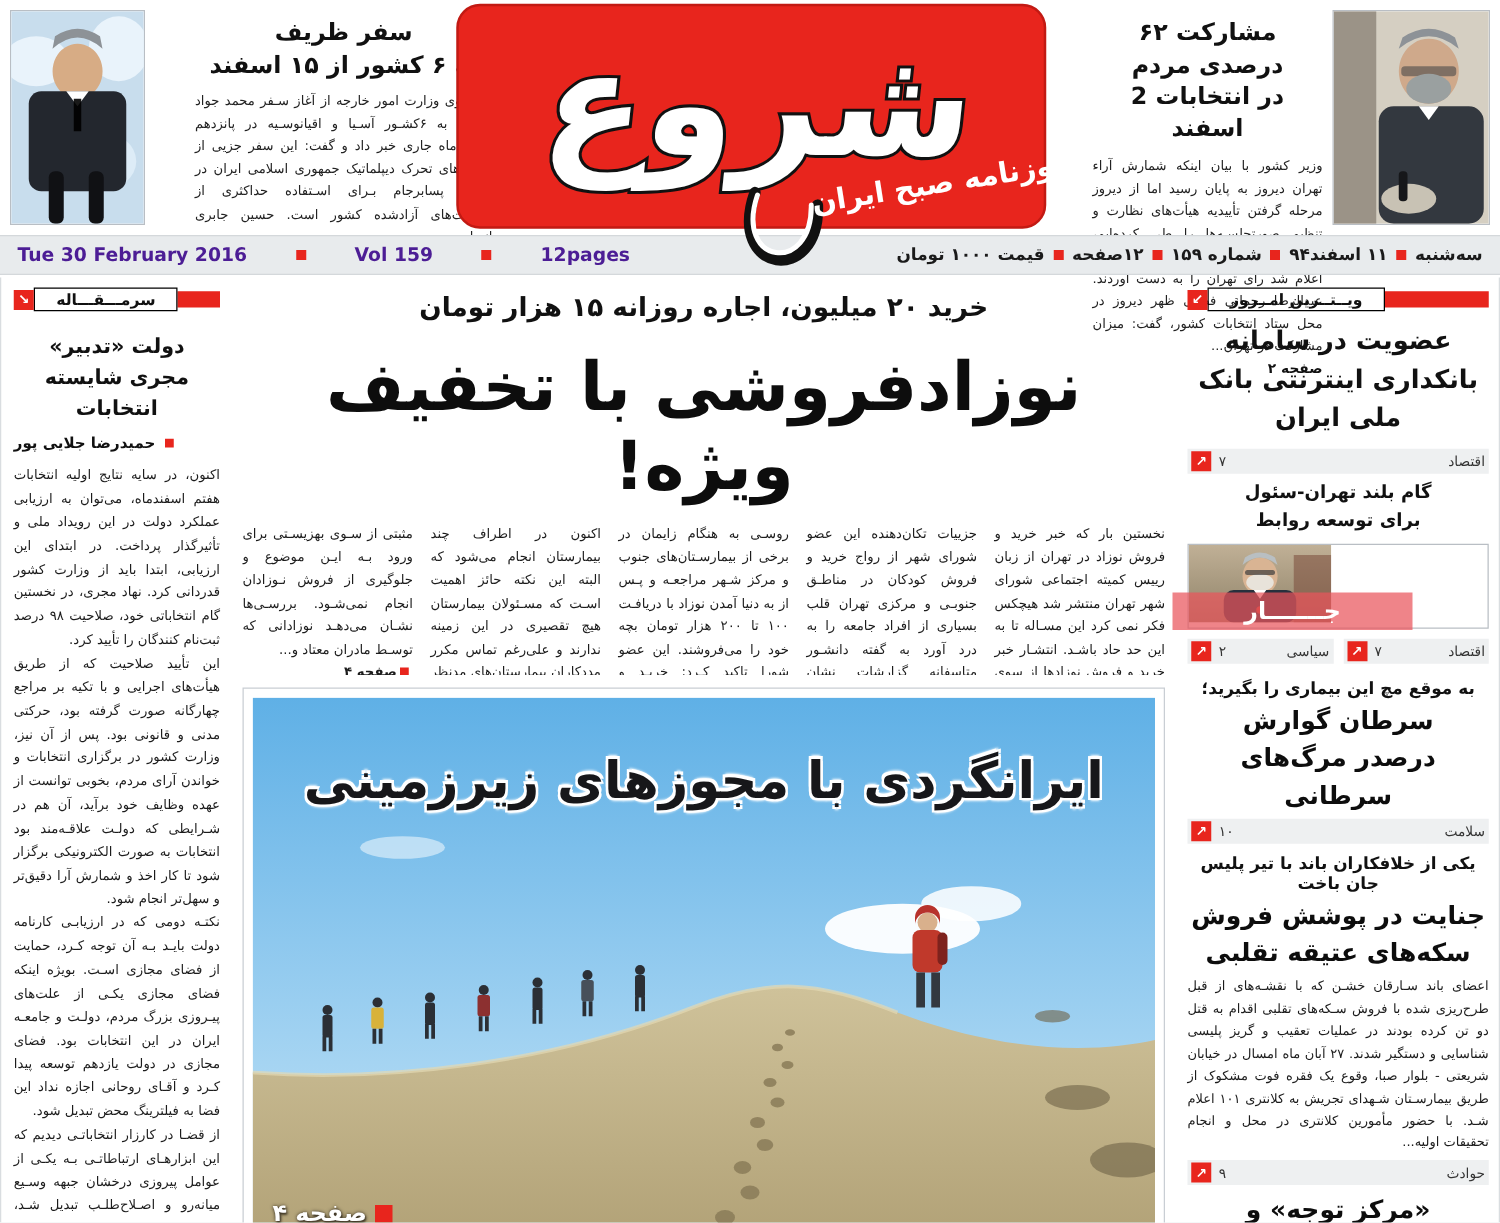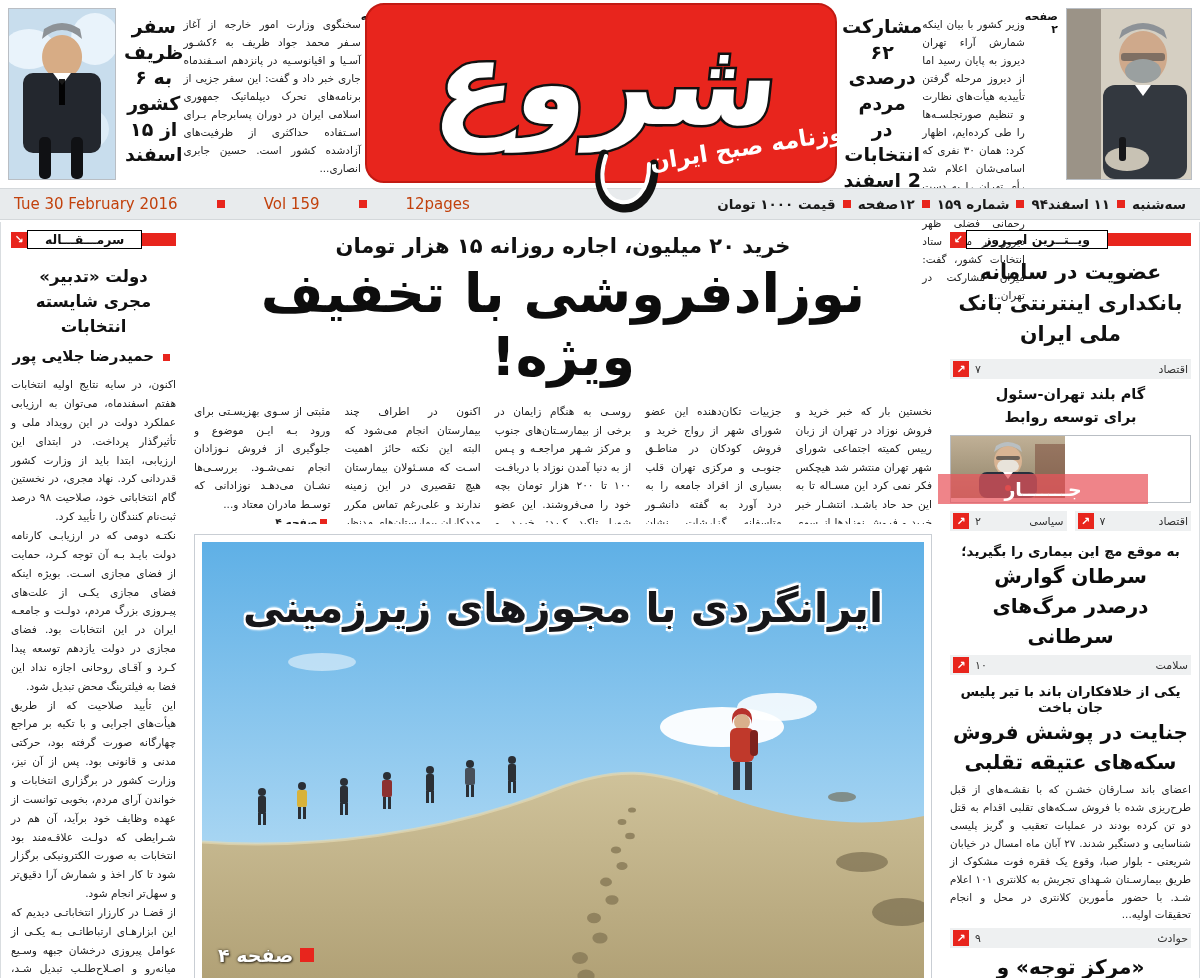--- a/index.html
+++ b/index.html
@@ -7,63 +7,63 @@
               font-family:"DejaVu Sans", sans-serif; }
   .page { position:relative; width:1200px; height:978px; background:#ffffff; }
 
   
   .topband { position:absolute; top:0; left:0; width:1200px; height:186px; background:#fff; }
   .top-article { position:absolute; top:8px; height:172px; }
   .top-article.tl { left:8px;  width:386px; }
   .top-article.tr { right:8px; width:350px; }
   .ta-flex { display:flex; gap:8px; height:100%; }
   .ta-photo { flex:0 0 auto; border:1px solid #b9bec4; }
-  .ta-text { flex:1 1 auto; display:flex; flex-direction:row; }
+  .ta-text { flex:1 1 auto; display:flex; flex-direction:column;margin-left:32px; }
   .ta-title { font-weight:bold; font-size:19px; line-height:1.35; text-align:center; color:#111; margin-top:6px; }
   .ta-body  { direction:rtl; font-size:10.5px; line-height:1.72; color:#222;
               text-align:justify; margin-top:7px; }
   .ta-pref  { direction:rtl; font-size:11px; font-weight:bold; color:#111; margin-top:2px; }
 
   
   .masthead { position:absolute; left:366px; top:4px; width:470px; height:178px; z-index:5; }
   .masthead svg { overflow:visible; }
 
   
   .dateline { position:absolute; top:188px; left:0; width:1200px; height:32px;
               background:#e8ebed; border-top:1px solid #d4d8db; border-bottom:1px solid #d4d8db;
               display:flex; align-items:center; justify-content:space-between; padding:0 14px; }
-  .dl-en { font-size:15px; font-weight:normal; color:#c2410c; display:flex; align-items:center;gap:32px; }
+  .dl-en { font-size:15px; font-weight:bold; color:#4c1d95; display:flex; align-items:center;gap:32px; }
   .dl-fa { direction:rtl; font-size:13.5px; font-weight:bold; color:#1a1a1a; display:flex; align-items:center; }
   .sq { display:inline-block; width:8px; height:8px; background:#e8251d; margin:0 7px; flex:0 0 auto; }
 
   
   .content { position:absolute; top:222px; left:0; width:1200px; height:756px; display:flex; }
   .col-ed   { width:182px;  height:100%; padding:8px 6px 0 10px; border-left:1px solid #d9dde0; overflow:hidden; }
   .col-lead { width:762px;  height:100%; padding:6px 12px 0 12px; }
   .col-show { width:256px;  height:100%; padding:8px 8px 0 6px; border-right:1px solid #d9dde0; position:relative; }
 
   
   .strip { display:flex; align-items:center; direction:rtl; }
   .redbar { flex:1; height:13px; background:#e8251d; }
   .hdrbox { border:1.5px solid #000; padding:0 17px; font-size:12.5px; font-weight:bold; color:#111;
             white-space:nowrap; line-height:17px; }
   .aico { width:16px; height:16px; background:#e8251d; color:#fff; font-size:11px; font-weight:bold;
           display:flex; align-items:center; justify-content:center; flex:0 0 auto; }
 
   
   .ed-title { direction:rtl; text-align:center; font-weight:bold; font-size:16.5px; line-height:1.5;
               color:#111; margin:16px 0 8px; }
-  .ed-author { direction:rtl; text-align:center; font-weight:bold; font-size:15px; color:#111; margin-bottom:10px; }
+  .ed-author { direction:rtl; text-align:left; font-weight:bold; font-size:12px; color:#111; margin-bottom:10px; }
   .ed-author .sq { width:7px; height:7px; margin:0 4px; }
   .ed-body p { direction:rtl; font-size:10.6px; line-height:1.78; text-align:justify; color:#1c1c1c; }
 
   
   .lead-kicker { direction:rtl; text-align:center; font-weight:bold; font-size:21px; color:#111; margin-top:6px; }
   .lead-head   { direction:rtl; text-align:center; font-weight:bold; font-size:54px; color:#0d0d0d;
-                 letter-spacing:-1px; margin-top:4px; }
+                 letter-spacing:-1px; margin-top:20px; }
   .lead-cols { display:flex; flex-direction:row-reverse; gap:14px; margin-top:14px; height:122px; overflow:hidden; }
   .lead-col { flex:1; direction:rtl; font-size:10.6px; line-height:1.75; text-align:justify; color:#1c1c1c; }
   .lead-col .pref { font-weight:bold; }
   .lead-col .sq { width:7px; height:7px; margin:0 3px; }
 
   
   .photo-frame { margin-top:10px; border:1px solid #c9ced4; background:#fff; padding:7px; width:738px; }
   .main-photo { position:relative; width:722px; height:438px; overflow:hidden; }
   .mp-title { position:absolute; top:42px; width:100%; text-align:center; direction:rtl;
               font-size:41px; font-weight:bold; color:#17171a;
@@ -83,21 +83,21 @@
   .secbar .fill { flex:1; }
   .secbar .pg { font-size:11px; color:#333; margin-left:6px; }
   .duo { display:flex; flex-direction:row-reverse; gap:8px; margin-top:4px; }
   .duo-cell { flex:1; }
   .duo-title { direction:rtl; text-align:center; font-weight:bold; font-size:14.5px; line-height:1.55; color:#111; height:48px; }
   .duo-photo { border:1px solid #b9bec4; margin-top:4px; }
   .sc-kicker { direction:rtl; text-align:center; font-weight:bold; font-size:13.5px; color:#111; margin-top:8px; }
   .sc-head2 { direction:rtl; text-align:center; font-weight:bold; font-size:20px; line-height:1.5; color:#0d0d0d; margin-top:2px; }
   .sc-body { direction:rtl; font-size:10.4px; line-height:1.72; text-align:justify; color:#1c1c1c; margin-top:4px; }
 
-  .watermark { position:absolute; top:252px; left:-6px; width:210px; height:30px;
+  .watermark { position:absolute; top:252px; left:-6px; width:192px; height:30px;
                background:rgba(233,85,92,0.72); display:flex; align-items:center; justify-content:center;
                z-index:9; }
   .watermark span { color:#fff; font-weight:bold; font-size:19px; direction:rtl; }
 </style>
 </head>
 <body>
 
 <div class="page">
 
   <header class="topband">
@@ -202,22 +202,22 @@
       <h3 class="ed-title">
         <span>دولت «تدبیر»</span><br>
         <span>مجری شایسته انتخابات</span>
       </h3>
       <div class="ed-author">
         <span class="sq"></span>
         <span>حمیدرضا جلایی پور</span>
       </div>
       <div class="ed-body">
         <p>اکنون، در سایه نتایج اولیه انتخابات هفتم اسفندماه، می‌توان به ارزیابی عملکرد دولت در این رویداد ملی و تأثیرگذار پرداخت. در ابتدای این ارزیابی، ابتدا باید از وزارت کشور قدردانی کرد. نهاد مجری، در نخستین گام انتخاباتی خود، صلاحیت ۹۸ درصد ثبت‌نام کنندگان را تأیید کرد.</p>
+        <p>این تأیید صلاحیت که از طریق هیأت‌های اجرایی و با تکیه بر مراجع چهارگانه صورت گرفته بود، حرکتی مدنی و قانونی بود. پس از آن نیز، وزارت کشور در برگزاری انتخابات و خواندن آرای مردم، بخوبی توانست از عهده وظایف خود برآید، آن هم در شـرایطی که دولـت علاقـه‌مند بود انتخابات به صورت الکترونیکی برگزار شود تا کار اخذ و شمارش آرا دقیق‌تر و سهل‌تر انجام شود.</p>
         <p>نکتـه دومی که در ارزیابـی کارنامه دولت بایـد بـه آن توجه کـرد، حمایت از فضای مجازی اسـت. بویژه اینکه فضای مجازی یکـی از علت‌های پیـروزی بزرگ مردم، دولـت و جامعـه ایران در این انتخابات بود. فضای مجازی در دولت یازدهم توسعه پیدا کـرد و آقـای روحانی اجازه نداد این فضا به فیلترینگ محض تبدیل شود.</p>
-        <p>این تأیید صلاحیت که از طریق هیأت‌های اجرایی و با تکیه بر مراجع چهارگانه صورت گرفته بود، حرکتی مدنی و قانونی بود. پس از آن نیز، وزارت کشور در برگزاری انتخابات و خواندن آرای مردم، بخوبی توانست از عهده وظایف خود برآید، آن هم در شـرایطی که دولـت علاقـه‌مند بود انتخابات به صورت الکترونیکی برگزار شود تا کار اخذ و شمارش آرا دقیق‌تر و سهل‌تر انجام شود.</p>
         <p>از قضـا در کارزار انتخاباتـی دیدیم که این ابزارهـای ارتباطاتـی بـه یکـی از عوامل پیروزی درخشان جبهه وسـیع میانه‌رو و اصـلاح‌طلـب تبدیل شـد، جبهه‌ای که از امکانـات مالـی یا فضای تبلیغات محیطی و فیزیکـی برخوردار نبـود. چنانکه در ایام انتخابات، به وضوح دیده می‌شد که امکانات اغلب سـتادهای این جناح، بسـیار اندک و در حد روشن نگاه داشتن چراغ‌ها بوده است.</p>
 
       </div>
     </aside>
 
     <section class="col-lead">
       <div class="lead-kicker">خرید ۲۰ میلیون، اجاره روزانه ۱۵ هزار تومان</div>
       <h1 class="lead-head">نوزادفروشی با تخفیف ویژه!</h1>
       <div class="lead-cols">
         <div class="lead-col">نخستین بار که خبر خرید و فروش نوزاد در تهران از زبان رییس کمیته اجتماعی شورای شهر تهران منتشر شد هیچکس فکر نمی کرد این مسـاله تا به این حد حاد باشـد. انتشـار خبر خرید و فروش نوزادها از سوی فاطمه دانشور و اعلام</div>

